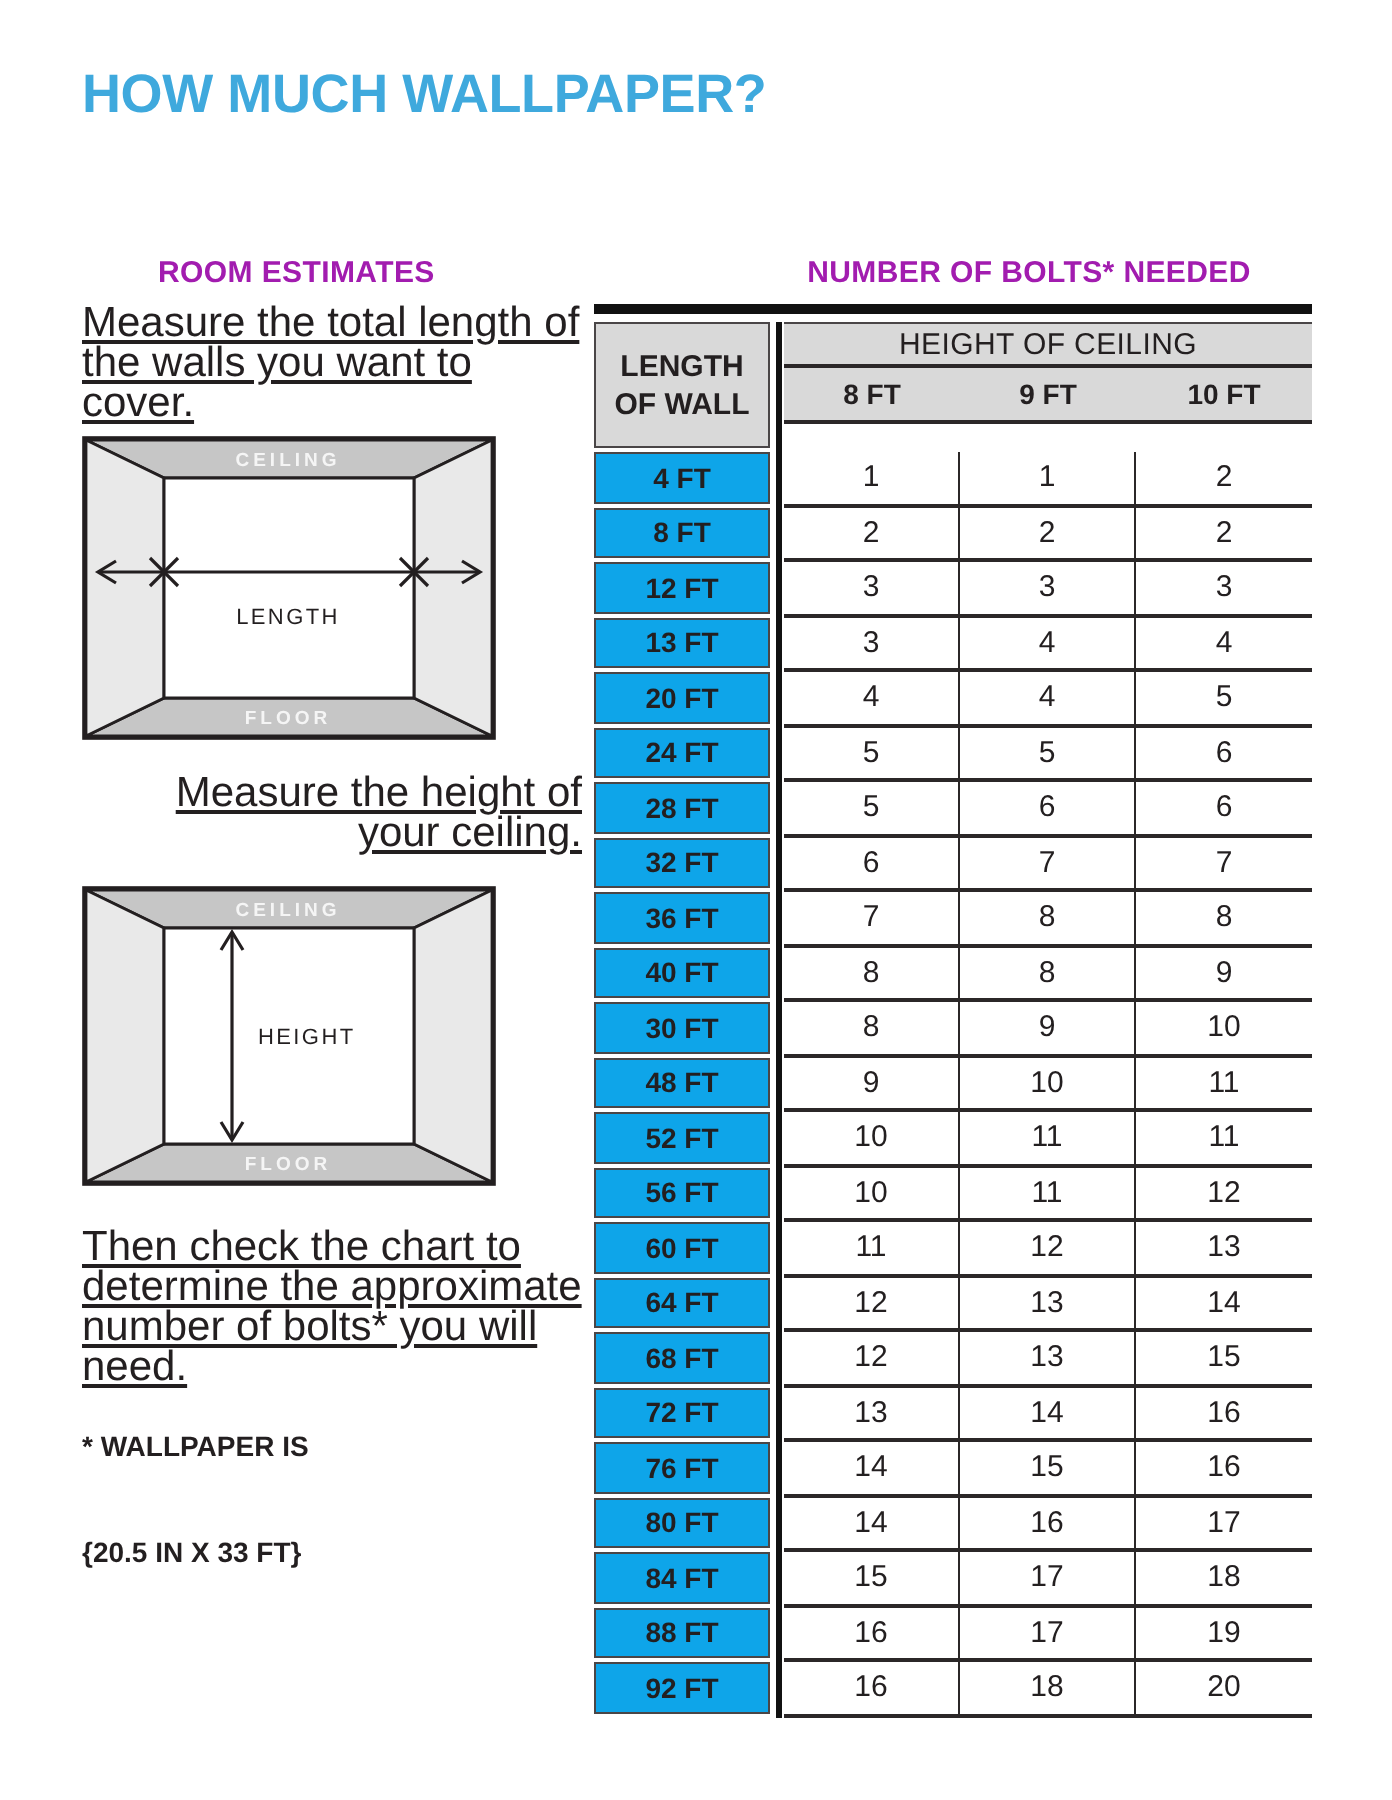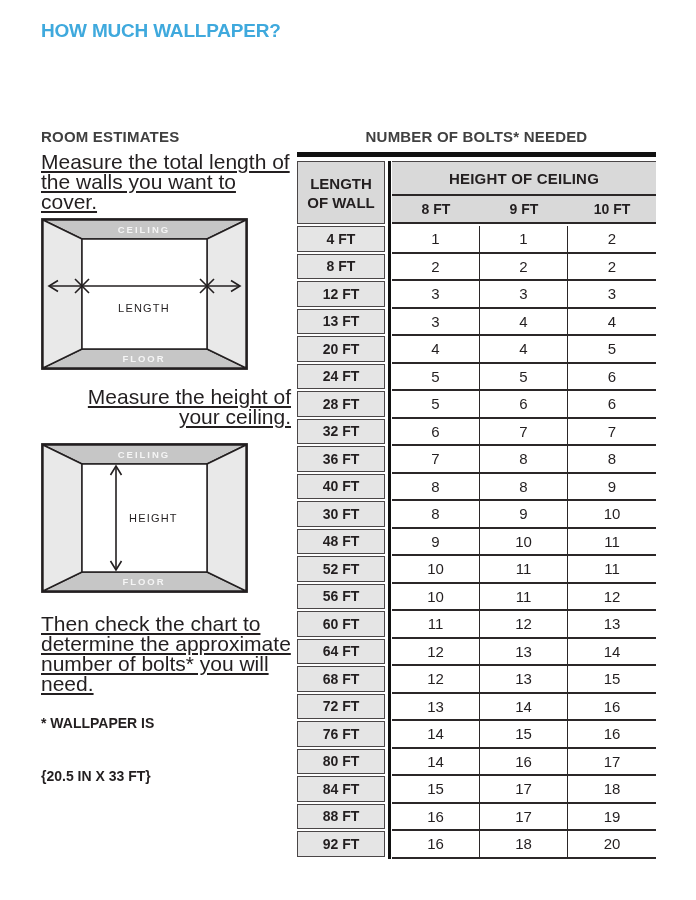--- a/index.html
+++ b/index.html
@@ -7,28 +7,28 @@
   body {
     width: 696px; height: 900px;
     position: relative;
     font-family: "Liberation Sans", sans-serif;
     color: #231f20;
     overflow: hidden;
   }
   .abs { position: absolute; }
 
   .page-title {
-    left: 41px; top: 20px;
-    font-size: 19px; font-weight: bold;
+    left: 41px; top: 32px;
+    font-size: 27px; font-weight: bold;
     color: #3fa9dd; letter-spacing: -0.2px;
   }
   .section-heading {
     top: 128px;
     font-size: 15px; font-weight: bold;
-    color: #404040; letter-spacing: 0.2px;
+    color: #a21caf; letter-spacing: 0.2px; margin-left: 38px;
   }
   .left-heading { left: 41px; }
   .table-heading { left: 297px; width: 359px; text-align: center; }
 
   .para {
     left: 41px; width: 250px;
     font-size: 21px; line-height: 20px;
     white-space: pre-line;
     text-decoration: underline;
   }
@@ -65,39 +65,39 @@
   .hdr-zone { position: absolute; left: 0; top: 9px; width: 359px; display: flex; }
   .row-hdr-box {
     width: 88px; height: 63px; margin-right: 7px;
     background: #d9d9d9; border: 1px solid #4a4647;
     display: flex; align-items: center; justify-content: center;
     font-size: 15px; font-weight: bold; line-height: 19px;
     text-align: center; white-space: pre-line;
   }
   .hdr-right { width: 264px; }
   .group-hdr {
-    height: 35px; background: #d9d9d9;
+    height: 23px; background: #d9d9d9;
     border-top: 1px solid #4a4647; border-bottom: 2px solid #2b2728;
     display: flex; align-items: center; justify-content: center;
-    font-size: 15px; font-weight: bold; letter-spacing: 0.2px;
+    font-size: 15px; font-weight: normal; letter-spacing: 0.2px;
   }
   .sub-hdr {
     height: 28px; background: #d9d9d9;
     border-bottom: 2px solid #2b2728;
     display: flex;
   }
   .sub-hdr > div {
     width: 88px; display: flex; align-items: center; justify-content: center;
     font-size: 14px; font-weight: bold;
   }
   .t-body { position: absolute; left: 0; top: 74px; width: 359px; }
   .t-row { display: flex; height: 27.5px; }
   .t-label {
     width: 88px; height: 25.5px; margin-right: 7px;
-    background: #e5e5e5; border: 1px solid #4a4647;
+    background: #0ea5e9; border: 1px solid #4a4647;
     display: flex; align-items: center; justify-content: center;
     font-size: 14px; font-weight: bold;
   }
   .t-cell {
     width: 88px; height: 27.5px;
     border-bottom: 2px solid #2b2728;
     border-right: 1.5px solid #2b2728;
     display: flex; align-items: center; justify-content: center;
     font-size: 15px;
   }

